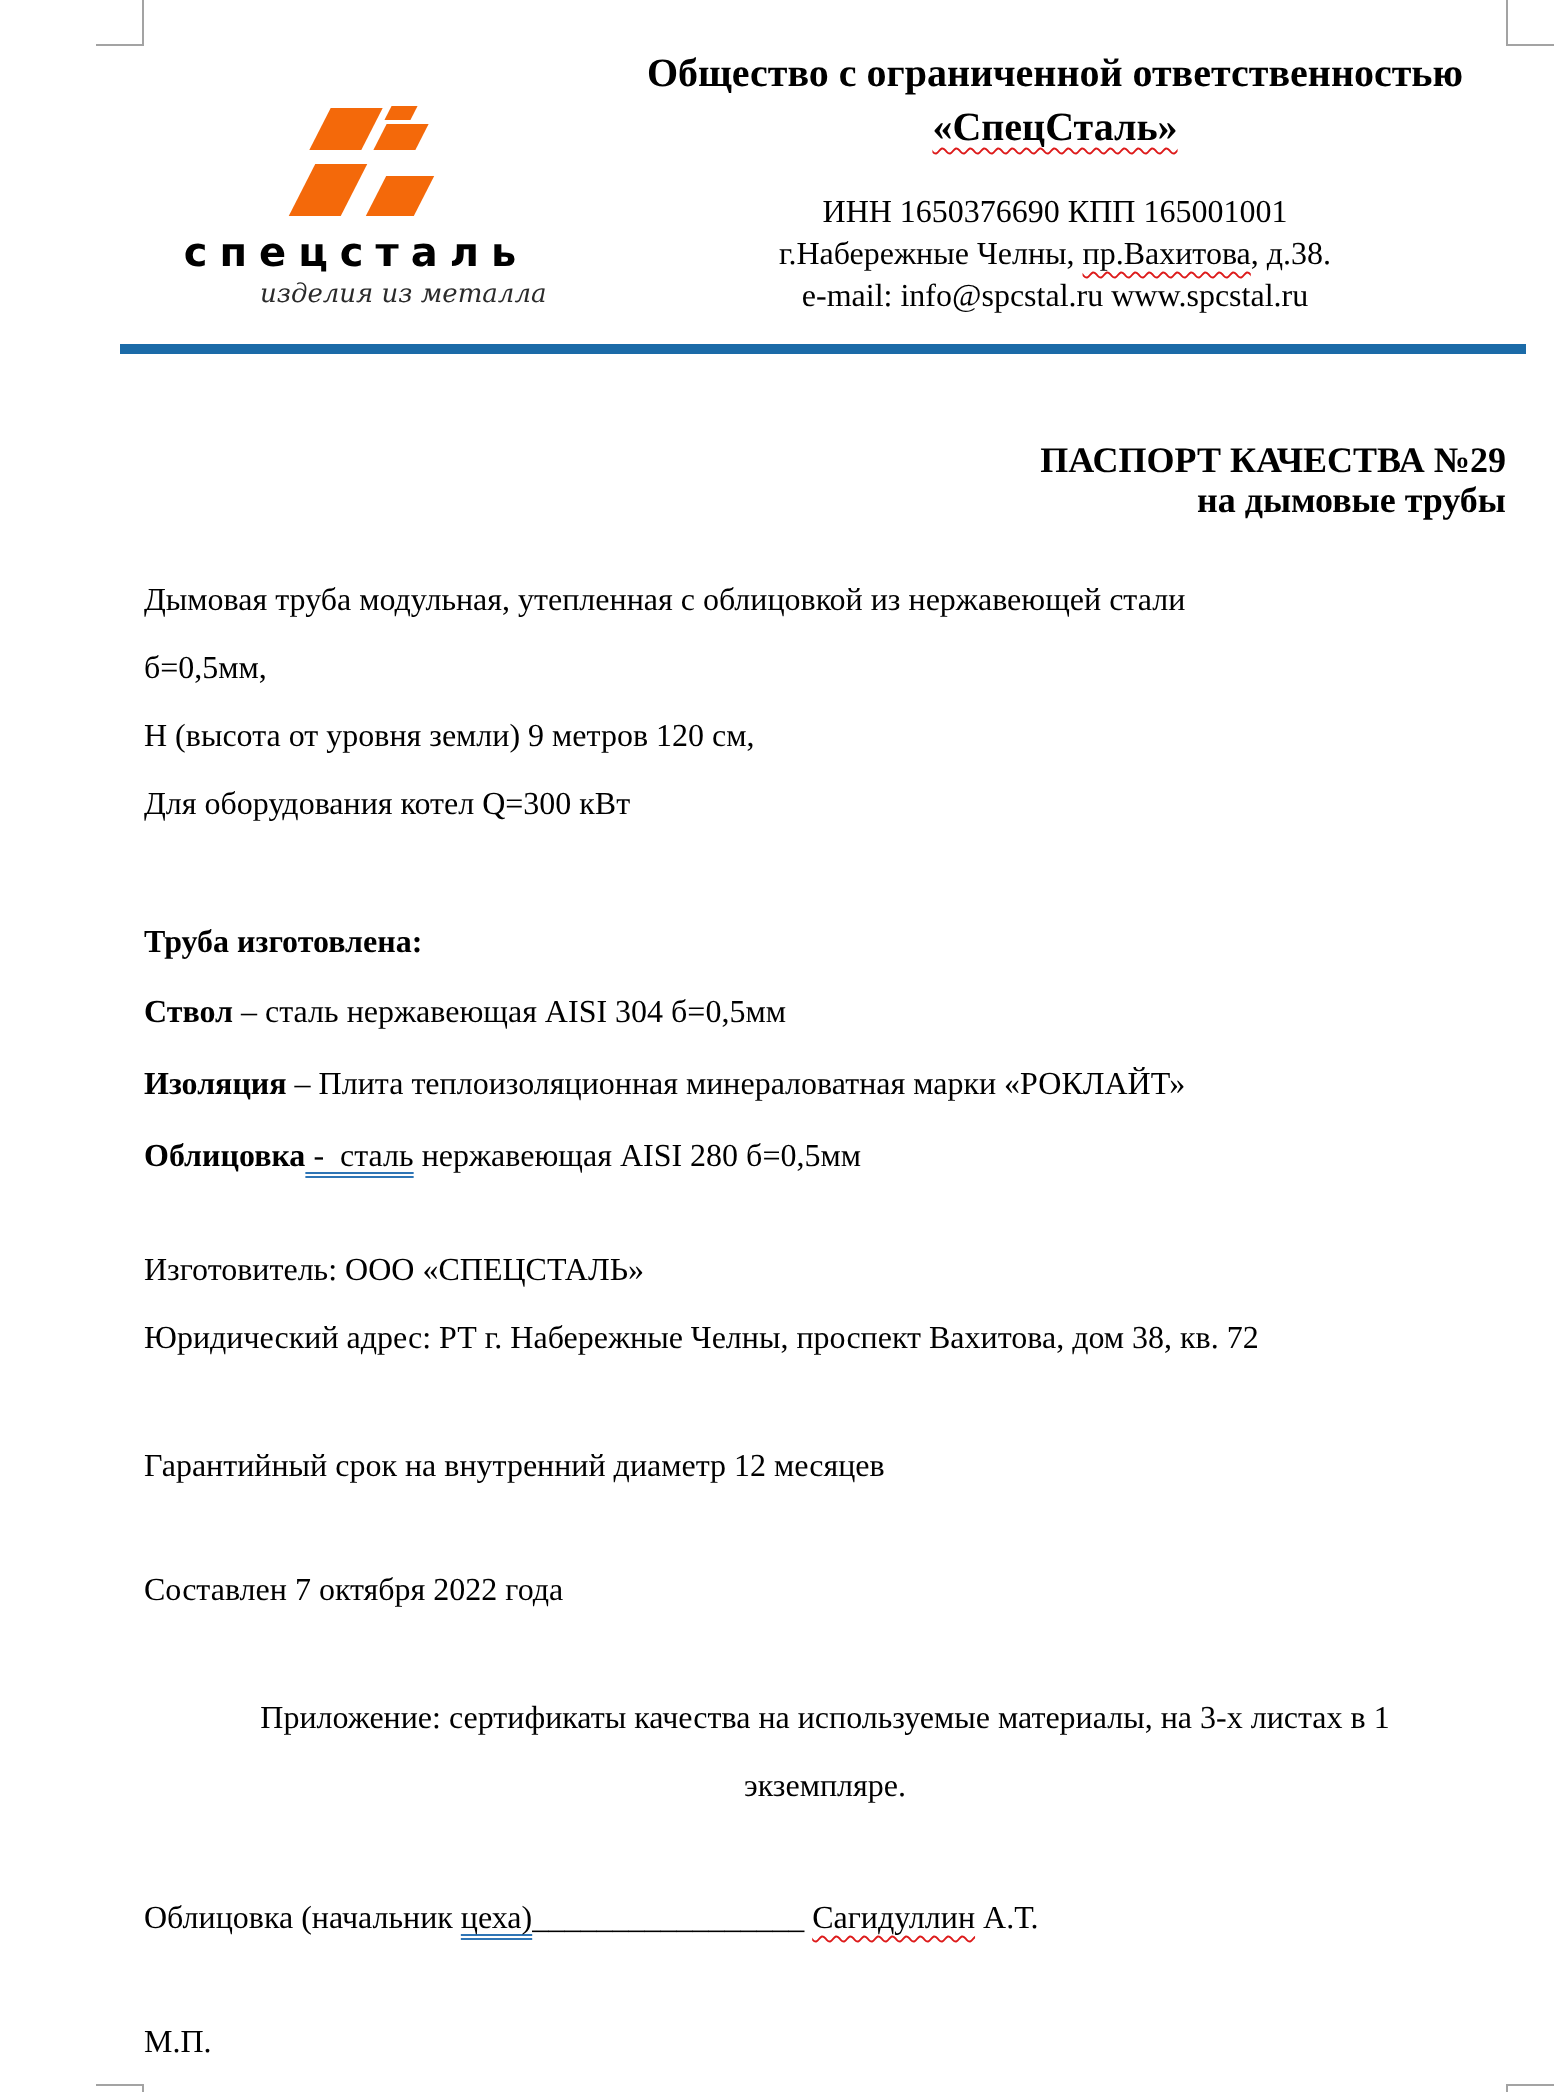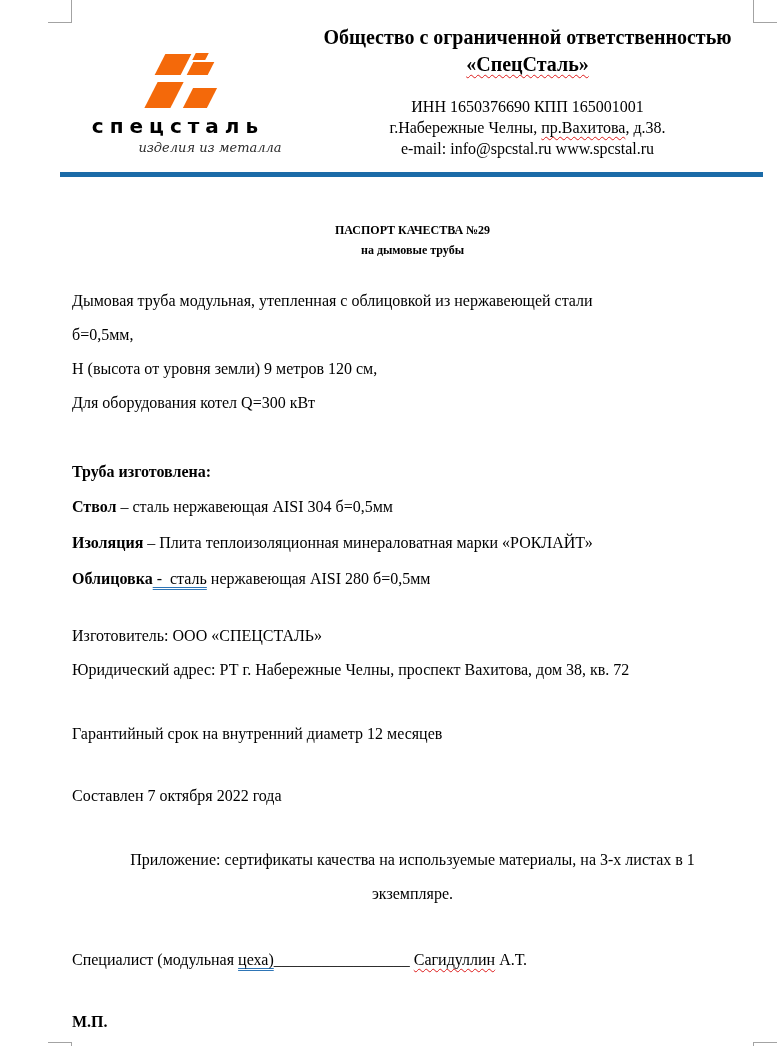--- a/index.html
+++ b/index.html
@@ -17,48 +17,48 @@
   .logo-shapes{position:absolute;left:148px;top:51px;width:78px;height:57px;}
   .shape{position:absolute;background:#F4690A;transform:skewX(-27deg);}
   .sA{left:12px;top:3px;width:26px;height:21px;}
   .sB{left:46px;top:2px;width:13px;height:7px;}
   .sC{left:42px;top:11px;width:21px;height:13px;}
   .sD{left:3px;top:31px;width:26px;height:26px;}
   .sE{left:40px;top:37px;width:24px;height:20px;}
   .logo-brand{position:absolute;left:64px;top:112px;width:228px;line-height:28px;text-align:center;
       font-family:"DejaVu Sans","Liberation Sans",sans-serif;font-weight:bold;font-size:20px;
       letter-spacing:6px;white-space:nowrap;}
-  .logo-tagline{position:absolute;left:130px;top:140px;width:160px;text-align:center;
+  .logo-tagline{position:absolute;left:130px;top:140px;width:160px;text-align:left;
       font-family:"DejaVu Serif",serif;font-style:italic;font-size:13px;color:#2b2b2b;white-space:nowrap;}
 
   
   .org{position:absolute;left:295px;top:24px;width:465px;text-align:center;}
   .org-type,.org-name{font-size:20px;font-weight:bold;line-height:27px;white-space:nowrap;}
   .org-sp{height:18px;}
   .org-small{font-size:16px;line-height:21px;white-space:nowrap;}
 
   .divider{position:absolute;left:60px;top:172px;width:703px;height:5px;background:#1B6BA8;}
 
   
   .content{position:absolute;left:72px;top:212px;width:681px;}
-  .doc-title{padding-top:8px;text-align:center;font-weight:bold;font-size:12px;line-height:20px;}
+  .doc-title{padding-top:8px;text-align:right;font-weight:bold;font-size:18px;line-height:20px;}
   .line{white-space:pre;font-size:16px;}
   .intro{margin-top:24px;}
   .intro .line{line-height:34px;}
   .made{margin-top:35px;}
   .made .line{line-height:36px;}
   .made .h{line-height:34px;font-weight:bold;}
   .manufacturer{margin-top:22px;}
   .manufacturer .line{line-height:34px;}
   .warranty{margin-top:30px;line-height:34px;font-family:Liberation Serif, serif;}
   .composed{margin-top:28px;line-height:34px;}
   .attachment{margin-top:30px;}
   .attachment .line{line-height:34px;text-align:center;}
   .signature{margin-top:32px;line-height:34px;}
-  .stamp{margin-top:28px;line-height:34px;font-weight:bold;}
+  .stamp{margin-top:28px;line-height:34px;}
   b{font-weight:bold;}
 
   .misspell{text-decoration-line:underline;text-decoration-style:wavy;text-decoration-color:#DD1A1A;
             text-decoration-thickness:1px;text-underline-offset:3px;}
   .grammar{text-decoration-line:underline;text-decoration-style:double;text-decoration-color:#2E75B6;
            text-decoration-thickness:1px;text-underline-offset:3px;}
 </style>
 </head>
 <body>
 
@@ -118,18 +118,18 @@
 
     <div class="warranty line">Гарантийный срок на внутренний диаметр 12 месяцев</div>
 
     <div class="composed line">Составлен 7 октября 2022 года</div>
 
     <div class="attachment">
       <div class="line">Приложение: сертификаты качества на используемые материалы, на 3-х листах в 1</div>
       <div class="line">экземпляре.</div>
     </div>
 
-    <div class="signature line"><span>Специалист (модульная </span><span class="grammar">цеха)</span><span>_________________</span><span> </span><span class="misspell">Сагидуллин</span><span> А.Т.</span></div>
+    <div class="signature line"><span>Облицовка (начальник </span><span class="grammar">цеха)</span><span>_________________</span><span> </span><span class="misspell">Сагидуллин</span><span> А.Т.</span></div>
 
     <div class="stamp line">М.П.</div>
 
   </div>
 </div>
 
 </body></html>

